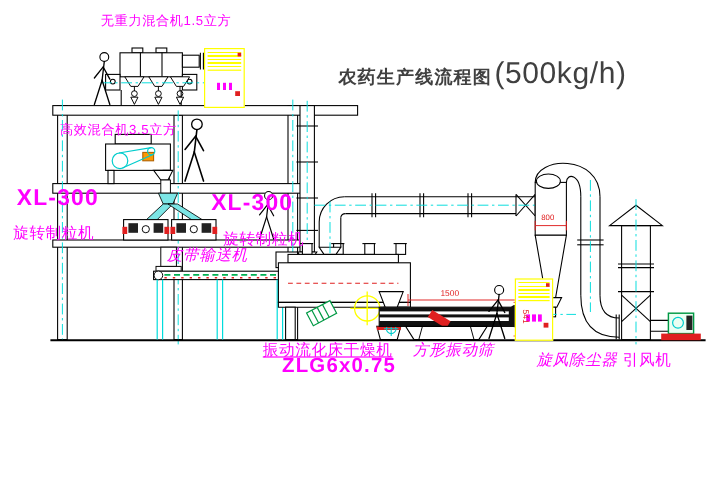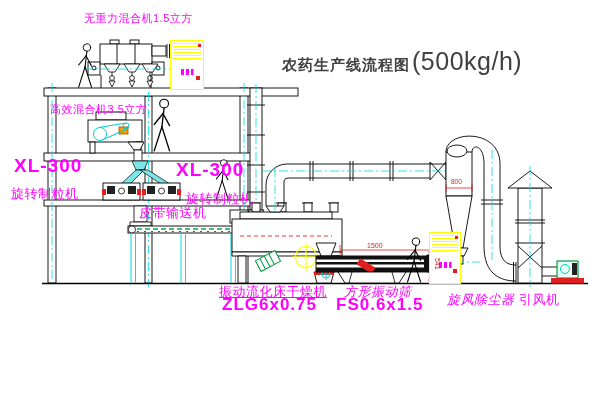--- a/index.html
+++ b/index.html
@@ -316,25 +316,24 @@
   <span class="t-main">农药生产线流程图</span>
   <span class="t-cap">(500kg/h)</span>
 </div>
 
 <div class="lbl" style="left:84px;top:13px;font-size:11px;text-align:center;">无重力混合机1.5立方</div>
 <div class="lbl" style="left:50px;top:104px;font-size:11px;">高效混合机3.5立方</div>
 <div class="lbl model" style="left:14px;top:156px;font-size:19px;">XL-300</div>
 <div class="lbl" style="left:11px;top:187px;">旋转制粒机</div>
 <div class="lbl model" style="left:176px;top:160px;font-size:19px;">XL-300</div>
 <div class="lbl" style="left:186px;top:192px;">旋转制粒机</div>
-<div class="lbl" style="left:139px;top:206px;">皮带输送机</div>
+<div class="lbl" style="left:139px;top:206px;font-style:italic;">皮带输送机</div>
 <div class="lbl" style="left:219px;top:285px;text-decoration:underline;">振动流化床干燥机</div>
-<div class="lbl model" style="left:222px;top:296px;text-align:center;">ZLG6x0.75</div>
+<div class="lbl model" style="left:235px;top:296px;text-align:center;">ZLG6x0.75</div>
 <div class="lbl" style="left:344px;top:285px;font-style:italic;">方形振动筛</div>
-<div class="lbl model" style="left:336px;top:296px;">FS0.6x1.5</div>
 <div class="lbl" style="left:447px;top:293px;font-style:italic;">旋风除尘器</div>
 <div class="lbl" style="left:519px;top:293px;">引风机</div>
 
 <div class="dim" style="left:367px;top:242px;">1500</div>
 <div class="dim vert" style="left:441px;top:258px;">541</div>
 <div class="dim" style="left:451px;top:179px;font-size:6.5px;">800</div>
 
 </div>
 
 </body></html>

